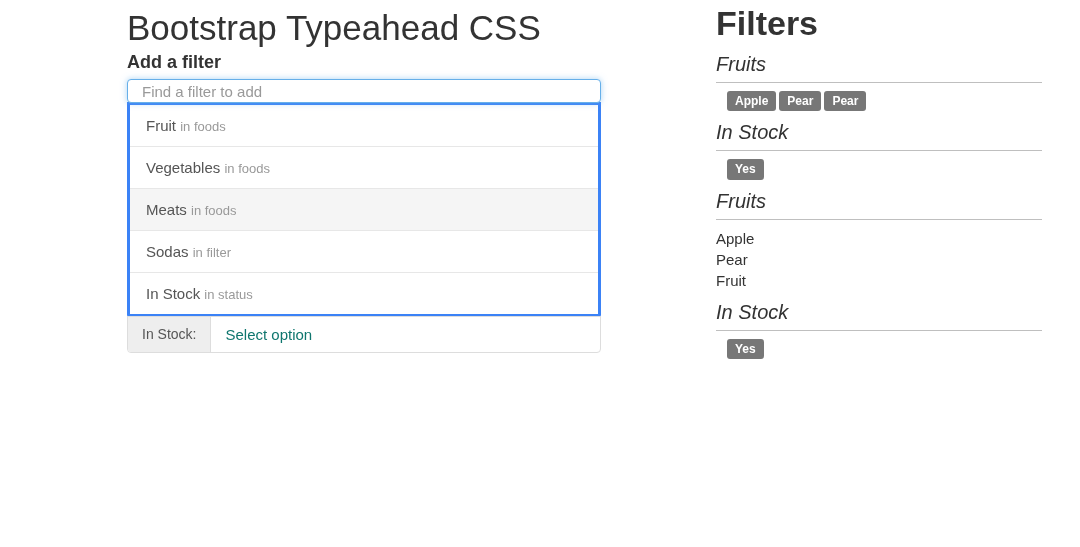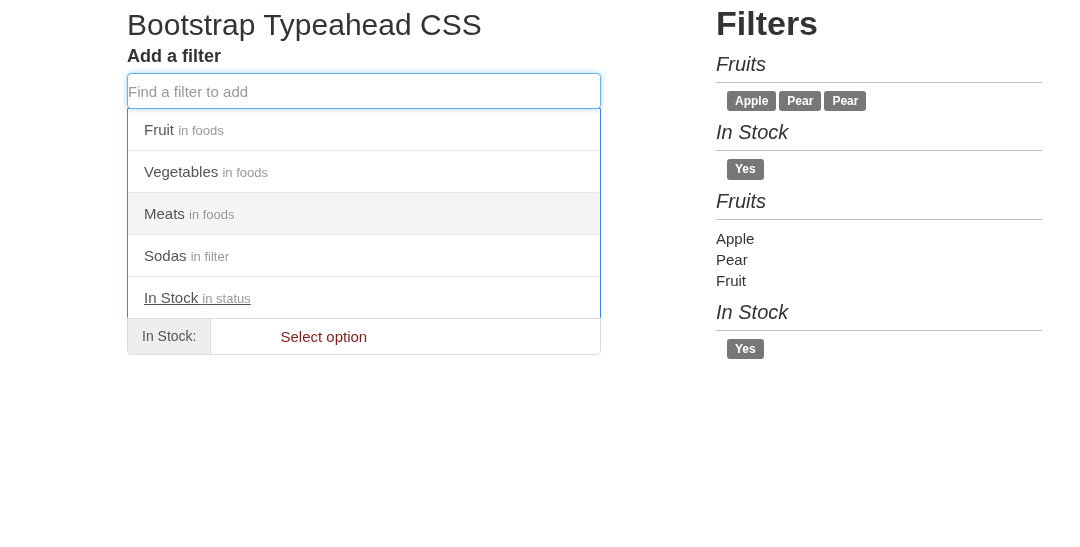--- a/index.html
+++ b/index.html
@@ -20,86 +20,85 @@
     width: 474px;
   }
   .right-col {
     position: absolute;
     left: 716px;
     top: 0;
     width: 326px;
   }
   h1.page-title {
     font-weight: 500;
-    font-size: 30px;
+    font-size: 35px;
     margin: 8px 0 2px 0;
     color: #333;
   }
   .label {
     font-weight: 700;
     font-size: 18px;
     margin: 4px 0 6px 0;
     display: block;
     color: #333;
   }
   .search-input {
     width: 100%;
-    height: 36px;
+    height: 24px;
     border: 1px solid #66afe9;
     border-radius: 4px;
-    padding: 6px 0;
+    padding: 6px 14px;
     font-size: 15px;
     color: #555;
     outline: none;
     box-shadow: 0 0 6px rgba(102,175,233,.55);
   }
   .search-input::placeholder { color: #999; }
   .dropdown {
     margin-top: -1px;
-    border: 1px solid #3b82f6;
+    border: 3px solid #3b82f6;
     border-radius: 0 0 2px 2px;
     background: #fde047;
     width: 100%;
   }
   .dropdown-item {
     padding: 12px 16px;
     border-bottom: 1px solid #e7e7e7;
     font-size: 15px;
     color: #555;
     cursor: pointer;
     background: #fff;
   }
   .dropdown-item.active {
     background: #f5f5f5;
   }
-  .dropdown-item:last-child { border-bottom: none; text-decoration: underline; }
+  .dropdown-item:last-child { border-bottom: none; }
   .dropdown-item .secondary {
     font-size: 13px;
     color: #999;
   }
   .in-stock-row {
     display: flex;
     border: 1px solid #ddd;
     border-radius: 0 0 4px 4px;
     margin-top: -1px;
     overflow: hidden;
-    gap: 47px;
   }
   .in-stock-label {
     background: #eee;
     color: #555;
     font-size: 14px;
     padding: 9px 14px;
     border-right: 1px solid #ddd;
     white-space: nowrap;
   }
   .in-stock-select {
     flex: 1;
-    padding: 9px 22px;
-    color: #7f1d1d;
+    padding: 9px 14px;
+    color: #0f766e;
     font-size: 15px;
     cursor: pointer;
   }
 
   
   h1.filters-title {
     font-weight: 700;
     font-size: 34px;
     margin: 4px 0 0 0;
     color: #333;

